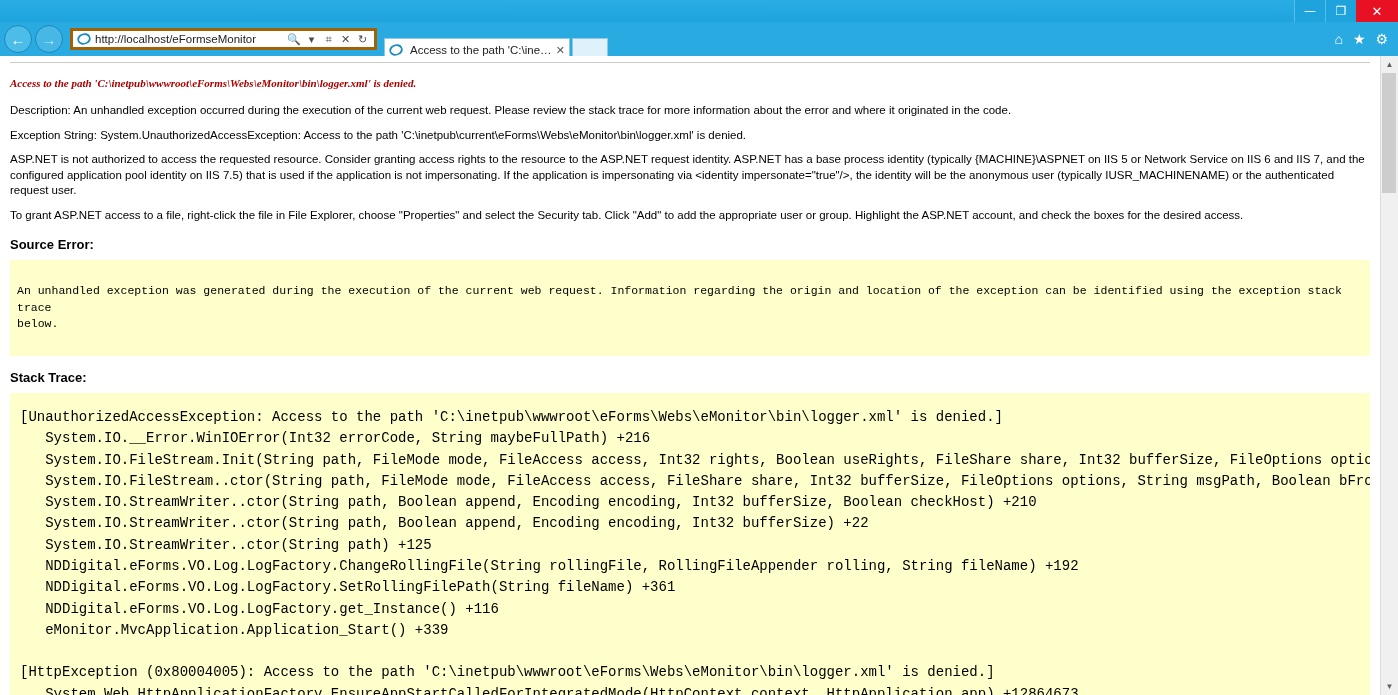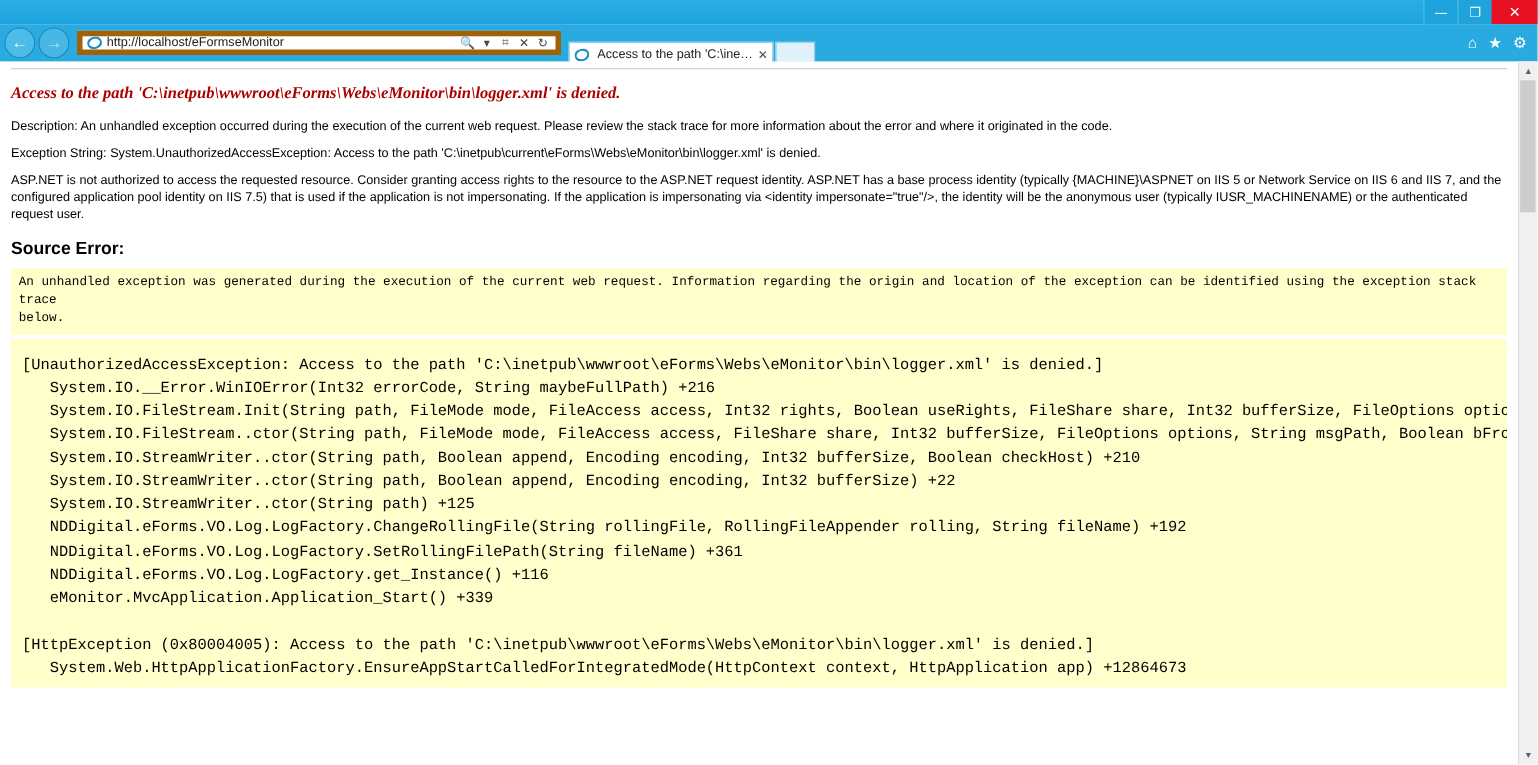--- a/index.html
+++ b/index.html
@@ -67,24 +67,24 @@
     font-size: 15px;
     margin-right: 3px;
     box-sizing: border-box;
   }
   .navbtn.fwd {
     color: #bfe6f6;
     background: #47b8e6;
     margin-right: 7px;
   }
   .addressbar {
-    width: 440px;
+    width: 307px;
     height: 22px;
     background: #ffffff;
-    border: 5px solid #a16207;
+    border: 3px solid #a16207;
     display: flex;
     align-items: center;
     font-size: 11.5px;
     color: #333;
     padding: 0 2px 0 4px;
     box-sizing: border-box;
   }
   .addr-ie-icon {
     width: 14px;
     height: 14px;
@@ -165,45 +165,45 @@
     font-weight: normal;
     margin: 18px 0 8px 0;
     font-family: "Liberation Serif", serif;
   }
   .hr {
     border-top: 1px solid #cccccc;
     margin: 6px 0 14px 0;
   }
   h2.err-sub {
     color: #aa0000;
-    font-size: 15px;
+    font-size: 11px;
     font-style: italic;
     font-weight: bold;
     margin: 0 0 14px 0;
     font-family: "Liberation Serif", serif;
   }
   .para {
     font-size: 11.5px;
     color: #000000;
     margin: 0 0 9px 0;
     line-height: 1.35;
   }
   .para b { font-weight: normal; }
   .section-head {
-    font-size: 16px;
+    font-size: 13px;
     font-weight: bold;
     margin: 14px 0 8px 0;
   }
   .codebox {
     background: #ffffcc;
     border: 1px solid #ffffcc;
     font-family: "Liberation Mono", monospace;
     font-size: 11.5px;
     color: #000;
-    padding: 4px 6px;
+    padding: 22px 6px;
     white-space: pre-wrap;
     line-height: 1.45;
     margin-bottom: 4px;
   }
   .tracebox {
     background: #ffffcc;
     font-family: "Liberation Mono", monospace;
     font-size: 14px;
     color: #000;
     padding: 14px 10px 6px 10px;
@@ -300,25 +300,27 @@
 
       <p class="para">
         <b>Description:</b><span> An unhandled exception occurred during the execution of the current web request. Please review the stack trace for more information about the error and where it originated in the code.</span>
       </p>
 
       <p class="para">
         <b>Exception String:</b><span> System.UnauthorizedAccessException: Access to the path 'C:\inetpub\current\eForms\Webs\eMonitor\bin\logger.xml' is denied.</span>
       </p>
 
       <p class="para">ASP.NET is not authorized to access the requested resource. Consider granting access rights to the resource to the ASP.NET request identity. ASP.NET has a base process identity (typically {MACHINE}\ASPNET on IIS 5 or Network Service on IIS 6 and IIS 7, and the configured application pool identity on IIS 7.5) that is used if the application is not impersonating. If the application is impersonating via &lt;identity impersonate="true"/&gt;, the identity will be the anonymous user (typically IUSR_MACHINENAME) or the authenticated request user.</p>
+      <p class="para">To grant ASP.NET access to a file, right-click the file in File Explorer, choose "Properties" and select the Security tab. Click "Add" to add the appropriate user or group. Highlight the ASP.NET account, and check the boxes for the desired access.</p>
 
       <div class="section-head">Source Error:</div>
       <div class="codebox">An unhandled exception was generated during the execution of the current web request. Information regarding the origin and location of the exception can be identified using the exception stack trace
 below.</div>
 
+      <div class="section-head">Stack Trace:</div>
       <div class="tracebox">[UnauthorizedAccessException: Access to the path 'C:\inetpub\wwwroot\eForms\Webs\eMonitor\bin\logger.xml' is denied.]
    System.IO.__Error.WinIOError(Int32 errorCode, String maybeFullPath) +216
    System.IO.FileStream.Init(String path, FileMode mode, FileAccess access, Int32 rights, Boolean useRights, FileShare share, Int32 bufferSize, FileOptions options, SECU
    System.IO.FileStream..ctor(String path, FileMode mode, FileAccess access, FileShare share, Int32 bufferSize, FileOptions options, String msgPath, Boolean bFromProxy,
    System.IO.StreamWriter..ctor(String path, Boolean append, Encoding encoding, Int32 bufferSize, Boolean checkHost) +210
    System.IO.StreamWriter..ctor(String path, Boolean append, Encoding encoding, Int32 bufferSize) +22
    System.IO.StreamWriter..ctor(String path) +125
    NDDigital.eForms.VO.Log.LogFactory.ChangeRollingFile(String rollingFile, RollingFileAppender rolling, String fileName) +192
    NDDigital.eForms.VO.Log.LogFactory.SetRollingFilePath(String fileName) +361
    NDDigital.eForms.VO.Log.LogFactory.get_Instance() +116

